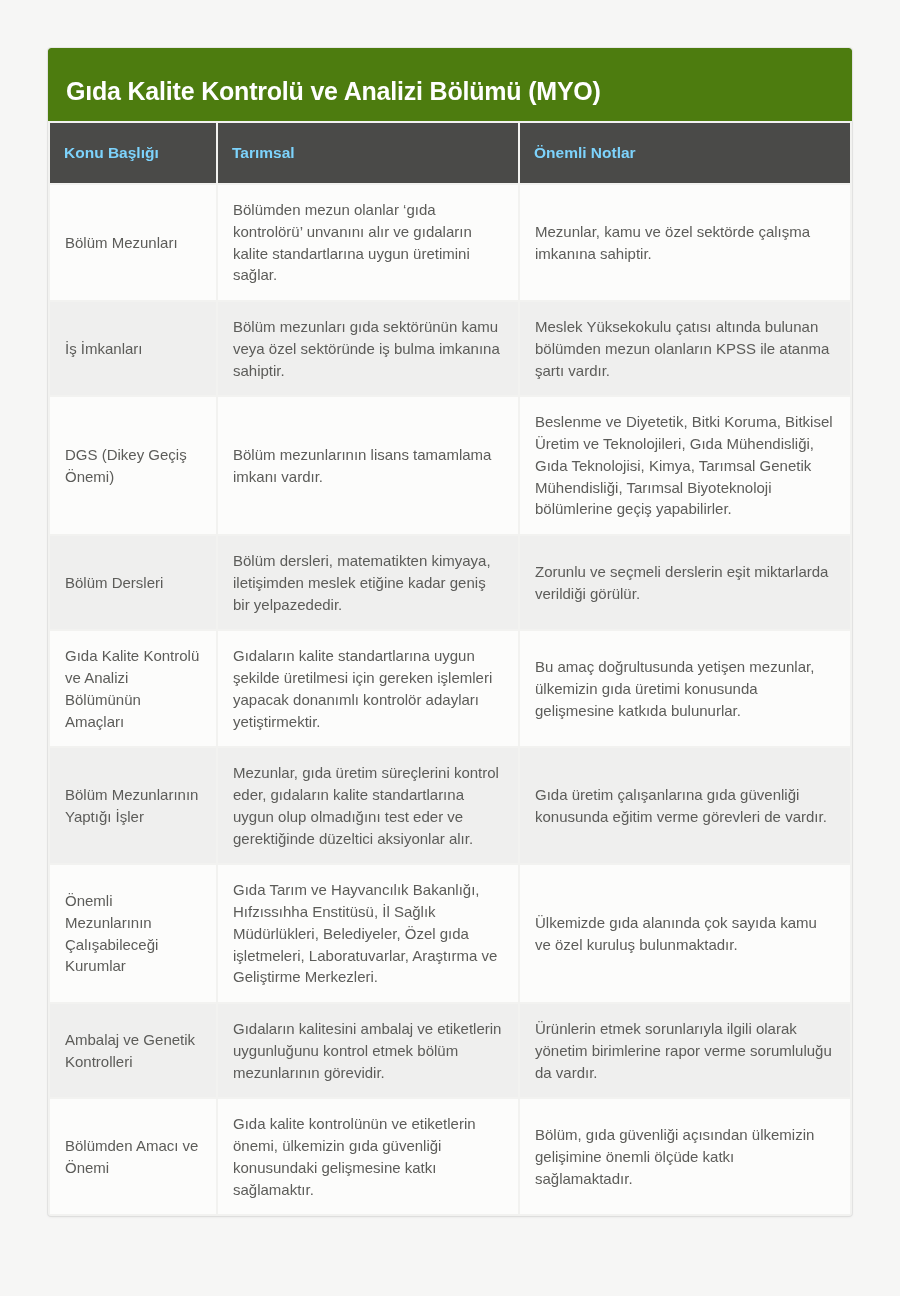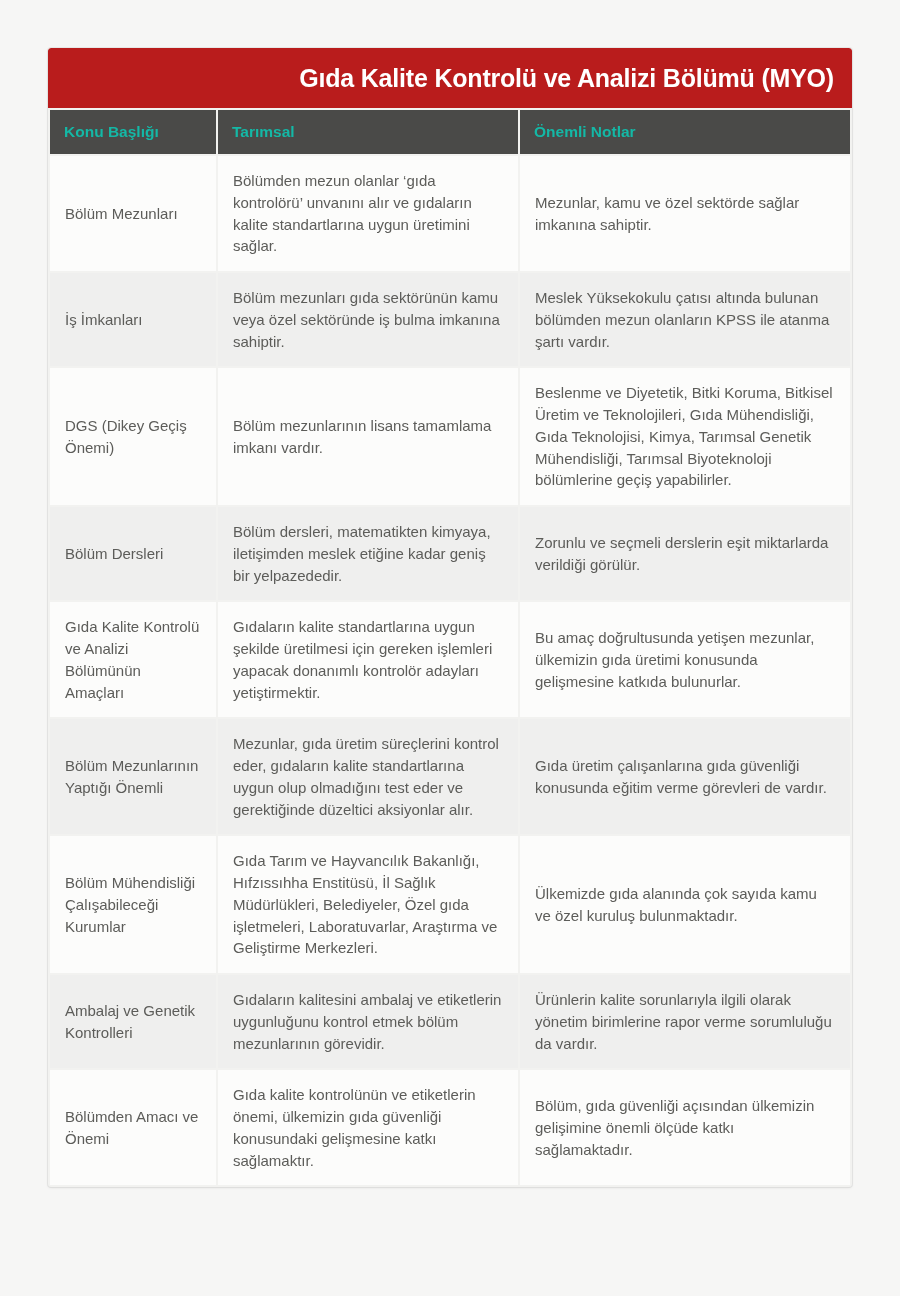--- a/index.html
+++ b/index.html
@@ -16,45 +16,44 @@
     padding: 48px 48px 40px 48px;
   }
   .card {
     width: 804px;
     background: #f2f2f0;
     border-radius: 3px;
     box-shadow: 0 0 0 1px rgba(0,0,0,0.05), 0 1px 3px rgba(0,0,0,0.08);
     overflow: hidden;
   }
   .title-bar {
-    background: #b91c1c;
+    background: #4d7c0f;
     color: #ffffff;
     font-size: 25px;
     font-weight: bold;
-    padding: 16px 18px 15px 18px;
+    padding: 29px 18px 15px 18px;
     letter-spacing: -0.2px;
     border-radius: 3px 3px 0 0;
-    text-align: right;
   }
   table.info-table {
     width: 100%;
     border-collapse: separate;
     border-spacing: 2px;
     table-layout: fixed;
   }
   col.c-topic { width: 166px; }
   col.c-desc  { width: 300px; }
   col.c-notes { width: auto;  }
   th {
     background: #4a4a48;
-    color: #14b8a6;
+    color: #7dd3fc;
     font-size: 15.5px;
     font-weight: bold;
     text-align: left;
-    padding: 13px 14px;
+    padding: 21px 14px;
   }
   td {
     background: #fcfcfb;
     color: #5c5c59;
     font-size: 15px;
     line-height: 1.45;
     padding: 14px 15px;
     vertical-align: middle;
     text-align: left;
   }
@@ -76,21 +75,21 @@
         <tr>
           <th>Konu Başlığı</th>
           <th>Tarımsal</th>
           <th>Önemli Notlar</th>
         </tr>
       </thead>
       <tbody id="table-body">
           <tr>
             <td>Bölüm Mezunları</td>
             <td>Bölümden mezun olanlar ‘gıda kontrolörü’ unvanını alır ve gıdaların kalite standartlarına uygun üretimini sağlar.</td>
-            <td>Mezunlar, kamu ve özel sektörde sağlar imkanına sahiptir.</td>
+            <td>Mezunlar, kamu ve özel sektörde çalışma imkanına sahiptir.</td>
           </tr>
           <tr>
             <td>İş İmkanları</td>
             <td>Bölüm mezunları gıda sektörünün kamu veya özel sektöründe iş bulma imkanına sahiptir.</td>
             <td>Meslek Yüksekokulu çatısı altında bulunan bölümden mezun olanların KPSS ile atanma şartı vardır.</td>
           </tr>
           <tr>
             <td>DGS (Dikey Geçiş Önemi)</td>
             <td>Bölüm mezunlarının lisans tamamlama imkanı vardır.</td>
             <td>Beslenme ve Diyetetik, Bitki Koruma, Bitkisel Üretim ve Teknolojileri, Gıda Mühendisliği, Gıda Teknolojisi, Kimya, Tarımsal Genetik Mühendisliği, Tarımsal Biyoteknoloji bölümlerine geçiş yapabilirler.</td>
@@ -99,33 +98,33 @@
             <td>Bölüm Dersleri</td>
             <td>Bölüm dersleri, matematikten kimyaya, iletişimden meslek etiğine kadar geniş bir yelpazededir.</td>
             <td>Zorunlu ve seçmeli derslerin eşit miktarlarda verildiği görülür.</td>
           </tr>
           <tr>
             <td>Gıda Kalite Kontrolü ve Analizi Bölümünün Amaçları</td>
             <td>Gıdaların kalite standartlarına uygun şekilde üretilmesi için gereken işlemleri yapacak donanımlı kontrolör adayları yetiştirmektir.</td>
             <td>Bu amaç doğrultusunda yetişen mezunlar, ülkemizin gıda üretimi konusunda gelişmesine katkıda bulunurlar.</td>
           </tr>
           <tr>
-            <td>Bölüm Mezunlarının Yaptığı Önemli</td>
+            <td>Bölüm Mezunlarının Yaptığı İşler</td>
             <td>Mezunlar, gıda üretim süreçlerini kontrol eder, gıdaların kalite standartlarına uygun olup olmadığını test eder ve gerektiğinde düzeltici aksiyonlar alır.</td>
             <td>Gıda üretim çalışanlarına gıda güvenliği konusunda eğitim verme görevleri de vardır.</td>
           </tr>
           <tr>
-            <td>Bölüm Mühendisliği Çalışabileceği Kurumlar</td>
+            <td>Önemli Mezunlarının Çalışabileceği Kurumlar</td>
             <td>Gıda Tarım ve Hayvancılık Bakanlığı, Hıfzıssıhha Enstitüsü, İl Sağlık Müdürlükleri, Belediyeler, Özel gıda işletmeleri, Laboratuvarlar, Araştırma ve Geliştirme Merkezleri.</td>
             <td>Ülkemizde gıda alanında çok sayıda kamu ve özel kuruluş bulunmaktadır.</td>
           </tr>
           <tr>
             <td>Ambalaj ve Genetik Kontrolleri</td>
             <td>Gıdaların kalitesini ambalaj ve etiketlerin uygunluğunu kontrol etmek bölüm mezunlarının görevidir.</td>
-            <td>Ürünlerin kalite sorunlarıyla ilgili olarak yönetim birimlerine rapor verme sorumluluğu da vardır.</td>
+            <td>Ürünlerin etmek sorunlarıyla ilgili olarak yönetim birimlerine rapor verme sorumluluğu da vardır.</td>
           </tr>
           <tr>
             <td>Bölümden Amacı ve Önemi</td>
             <td>Gıda kalite kontrolünün ve etiketlerin önemi, ülkemizin gıda güvenliği konusundaki gelişmesine katkı sağlamaktır.</td>
             <td>Bölüm, gıda güvenliği açısından ülkemizin gelişimine önemli ölçüde katkı sağlamaktadır.</td>
           </tr>
         </tbody>
     </table>
   </div>
 

